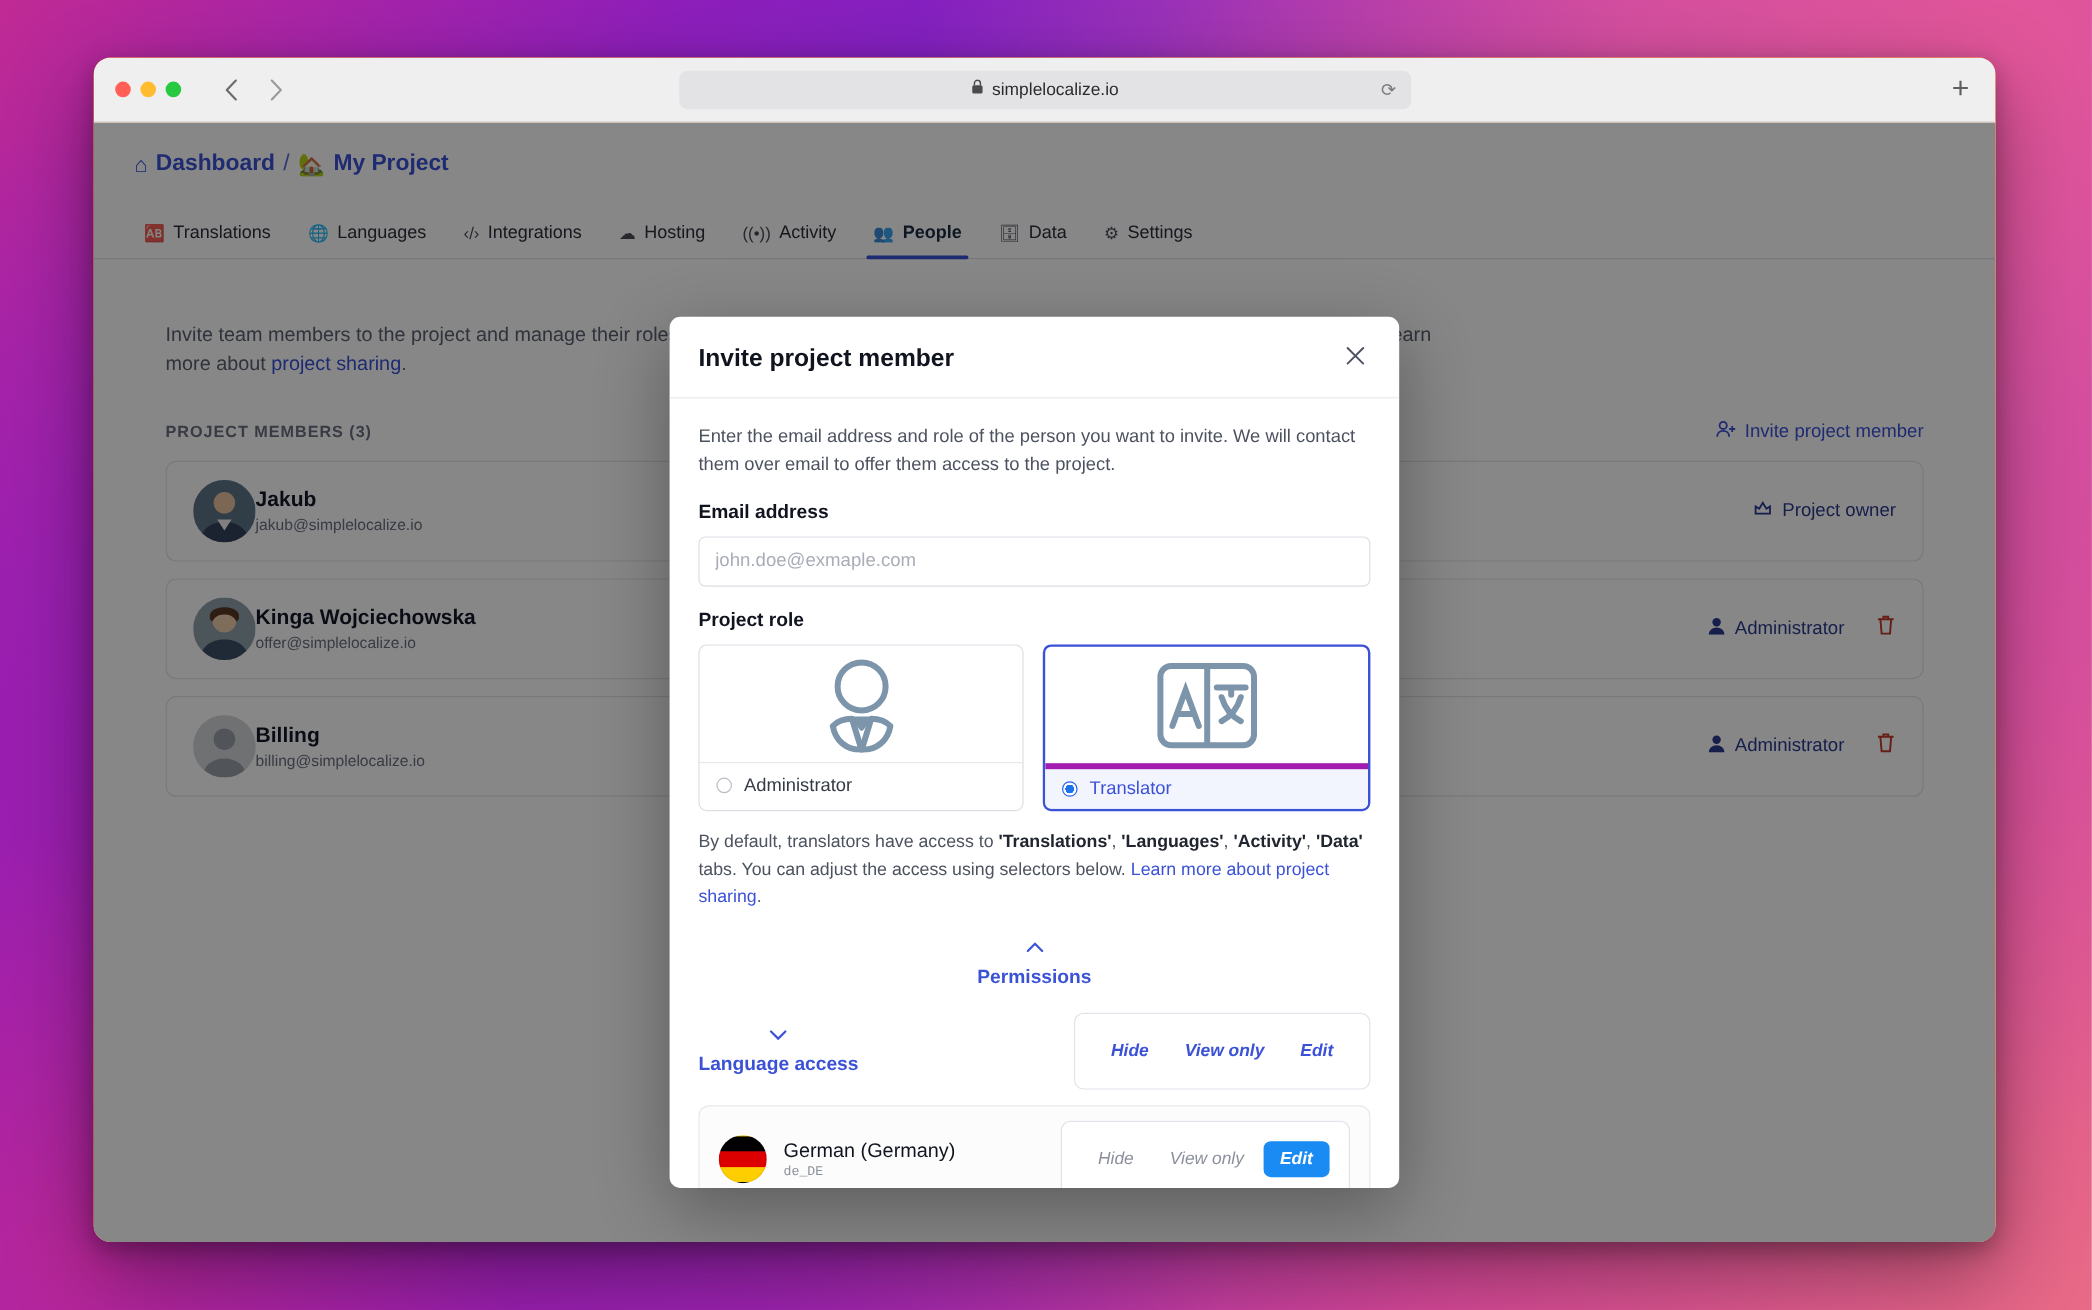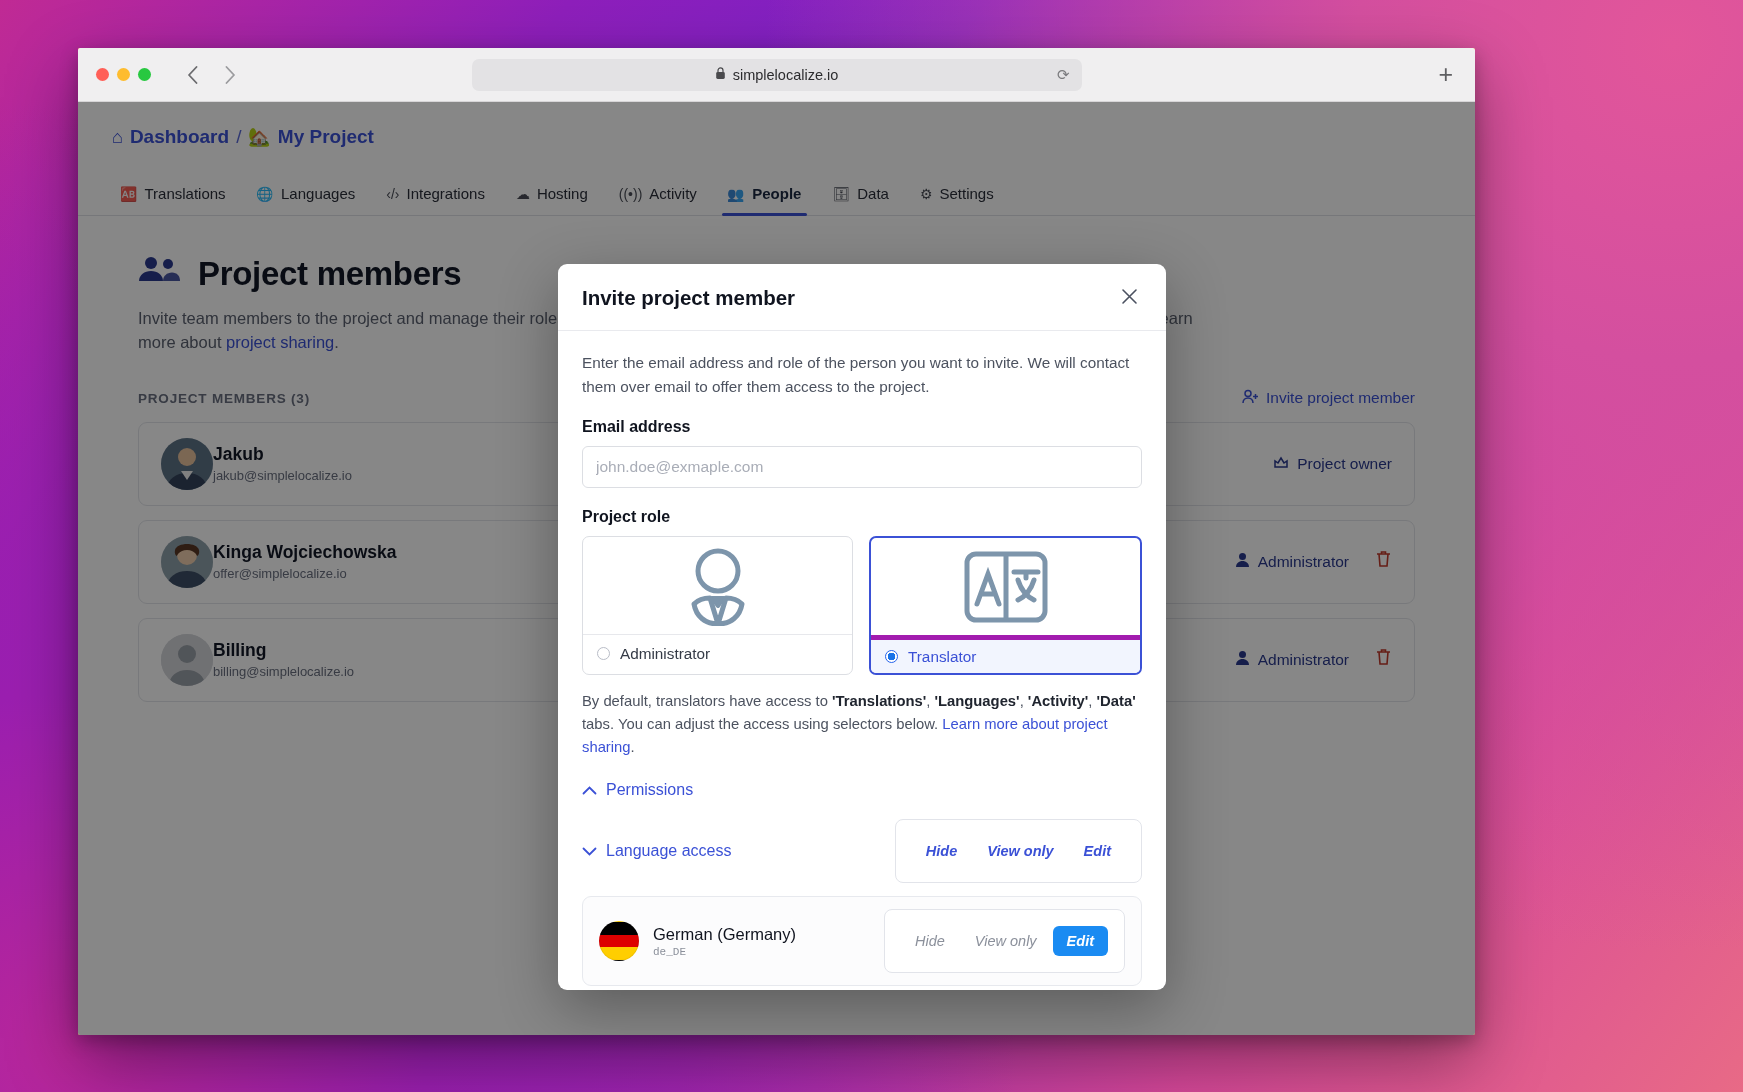--- a/index.html
+++ b/index.html
@@ -9,22 +9,22 @@
     font-family:"Liberation Sans", sans-serif;
     background:
       radial-gradient(circle at 4% 96%, #b9279a 0%, #9b1fb0 18%, rgba(155,31,176,0) 48%),
       radial-gradient(circle at 96% 4%, #e2569a 0%, #d44f9f 16%, rgba(212,79,159,0) 46%),
       linear-gradient(128deg,#c02a94 0%, #8e1fbb 22%, #7b22c6 38%, #a62bb1 58%, #d7489a 78%, #e86a86 100%);
   }
   .desktop { position:absolute; inset:0; }
 
   
   .window {
-    position:absolute; left:78px; top:48px; width:1397px; height:987px;
-    background:#f97316; border-radius:2px; overflow:hidden;
+    position:absolute; left:78px; top:48px; width:1585px; height:987px;
+    background:#f97316; border-radius:14px; overflow:hidden;
     box-shadow:0 26px 70px rgba(0,0,0,.40), 0 6px 18px rgba(0,0,0,.26);
   }
   .titlebar {
     height:54px; background:#f0eff0; border-bottom:1px solid #d7d5d7;
     display:flex; align-items:center; padding:0 18px; position:relative;
   }
   .traffic { display:flex; gap:8px; align-items:center; }
   .dot { width:13px; height:13px; border-radius:50%; }
   .dot.red{background:#ff5f57;} .dot.amber{background:#febc2e;} .dot.green{background:#28c840;}
   .navbtns { display:flex; gap:20px; margin-left:32px; color:#6b6b6e; }
@@ -121,21 +121,21 @@
   }
   .role-card.selected .role-foot { background:#f2f5fe; color:#3b51d6; border-top:5px solid #a21caf;}
   .radio { width:13px; height:13px; border-radius:50%; border:1.5px solid #b9bdc7; flex:0 0 auto;}
   .radio.on { border:1.5px solid #2563eb; background:
       radial-gradient(circle, #1a73e8 0 47%, #ffffff 48% 100%); }
 
   .role-note { font-size:14.8px; line-height:1.55; color:#4c525f; margin:15px 0 0 0;}
   .role-note b { color:#20252f; }
   .role-note a { color:#3b51d6; text-decoration:none;}
 
-  .collapse-row { display:flex; align-items:center; gap:9px; margin-top:22px; color:#3b51d6; font-weight:400; font-size:16px;}
+  .collapse-row { display:flex; align-items:center; gap:9px; margin-top:22px; color:#3b51d6; font-weight:700; font-size:16px;flex-direction:column;}
   .chev { font-size:13px; }
 
   .lang-head { display:flex; align-items:center; justify-content:space-between; margin-top:20px;}
   .seg {
     display:flex; align-items:flex-start; border:1px solid #e2e4ea; border-radius:8px; background:#fff;
     padding:16px; gap:2px;font-style:italic;
   }
   .seg-btn {
     padding:7px 14px; font-size:14.5px; border-radius:6px; color:#8b909b; white-space:nowrap;
   }
@@ -253,31 +253,20 @@
             <span class="ic">🗄</span>
             <span>Data</span>
           </div>
           <div class="tab">
             <span class="ic">⚙</span>
             <span>Settings</span>
           </div>
         </div>
 
         <div class="content">
-          <div class="page-title">
-            <span class="big-ic">
-              <svg width="42" height="30" viewBox="0 0 42 30" fill="#2b3a8f">
-                <circle cx="13" cy="8" r="6"></circle>
-                  <circle cx="30" cy="9" r="5"></circle>
-                <path d="M1 26c0-6 5.5-10 12-10s12 4 12 10z"></path>
-                  <path d="M25 26c0-5 4-8.5 9-8.5S42 21 42 26z" opacity=".85"></path>
-              </svg>
-            </span>
-            <h1>Project members</h1>
-          </div>
           <p class="page-desc">
             <span>Invite team members to the project and manage their roles. You can transfer the project ownership by clicking on the 'Project Owner' label. Learn more about </span><a>project sharing</a><span>.</span>
           </p>
 
           <div class="members-head">
             <span class="label">PROJECT MEMBERS (3)</span>
             <span class="invite-link">
               <span>
                 <svg width="17" height="15" viewBox="0 0 17 15" fill="none" stroke="#3b51d6" stroke-width="1.5">
                     <circle cx="6" cy="4.5" r="3"></circle>

